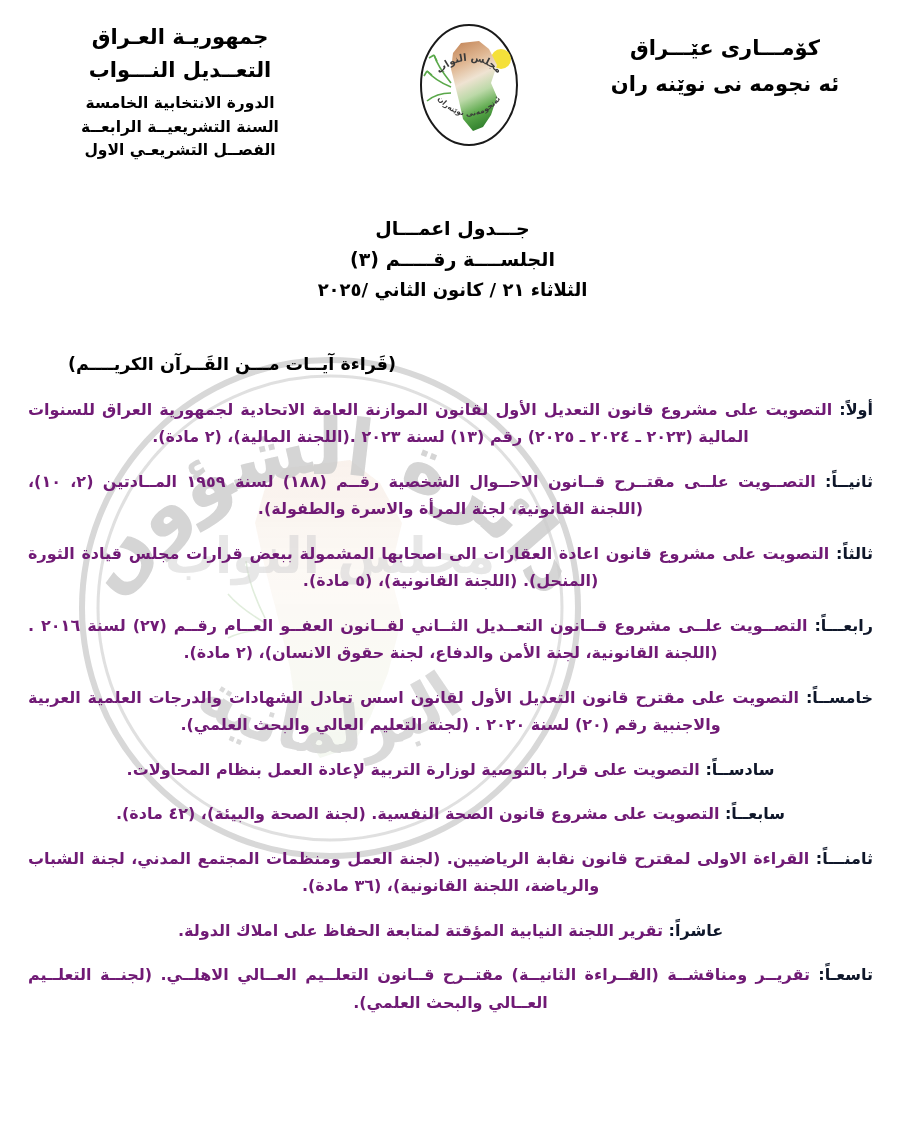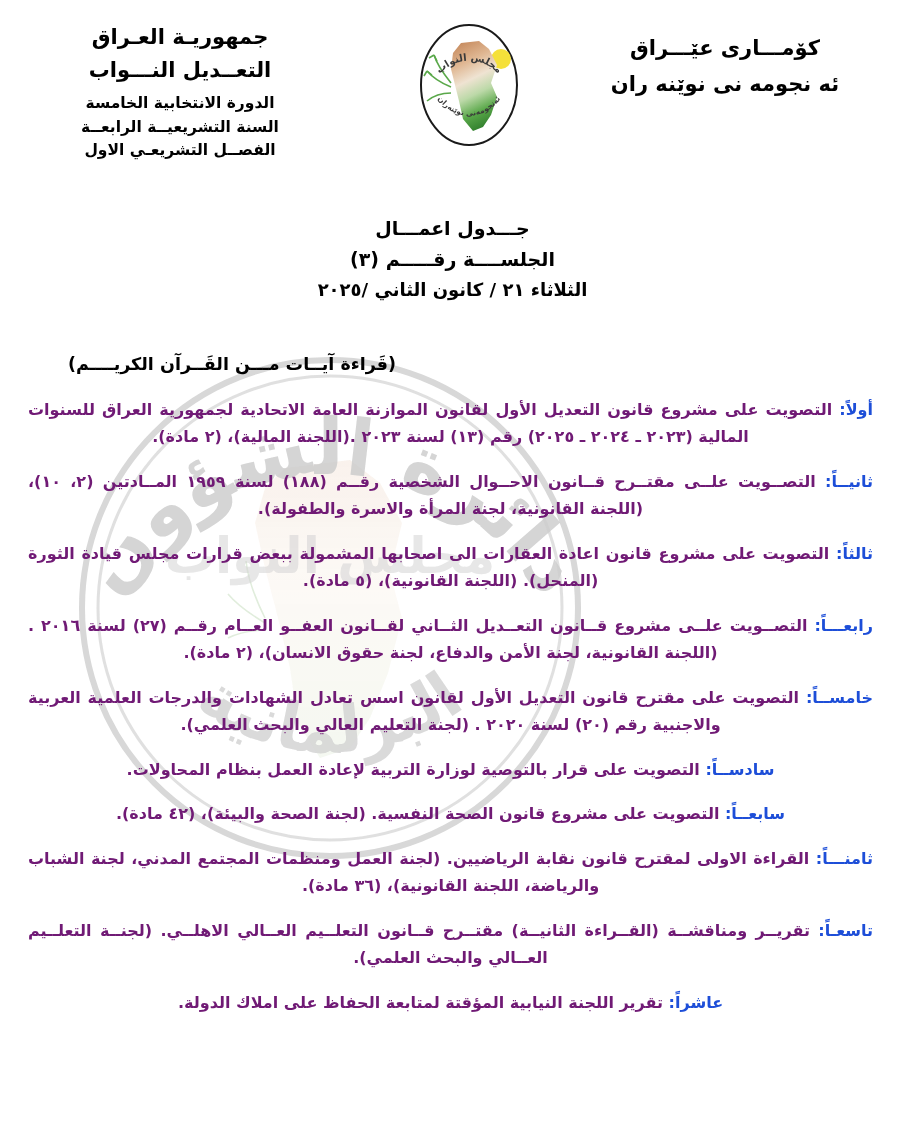--- a/index.html
+++ b/index.html
@@ -123,21 +123,21 @@
   .agenda-item {
     font-weight: bold;
     font-size: 16px;
     line-height: 1.72;
     text-align: justify;
     text-align-last: center;
     margin-bottom: 17px;
     padding-right: 2px;
   }
   .agenda-item .ord {
-    color: #1d4ed8;
+    color: #0f172a;
   }
   .agenda-item .body { color: #701a75; }
   .agenda-item.short { text-align: center; text-align-last: center; }
 </style>
 </head>
 <body>
 
 <div id="watermark">
   <svg viewBox="0 0 560 560" xmlns="http://www.w3.org/2000/svg" aria-hidden="true">
     <defs>
@@ -270,22 +270,22 @@
   <div class="agenda-item short">
     <span class="ord">سابعــاً:</span>
     <span class="body">التصويت على مشروع قانون الصحة النفسية. (لجنة الصحة والبيئة)، (٤٢ مادة).</span>
   </div>
 
   <div class="agenda-item">
     <span class="ord">ثامنـــاً:</span>
     <span class="body">القراءة الاولى لمقترح قانون نقابة الرياضيين. (لجنة العمل ومنظمات المجتمع المدني، لجنة الشباب والرياضة، اللجنة القانونية)، (٣٦ مادة).</span>
   </div>
 
-  <div class="agenda-item">
-    <span class="ord">تاسعـاً:</span>
-    <span class="body">تقريــر ومناقشــة (القــراءة الثانيــة) مقتــرح قــانون التعلــيم العــالي الاهلــي. (لجنــة التعلــيم العــالي والبحث العلمي).</span>
-  </div>
-
   <div class="agenda-item short">
     <span class="ord">عاشراً:</span>
     <span class="body">تقرير اللجنة النيابية المؤقتة لمتابعة الحفاظ على املاك الدولة.</span>
   </div>
+
+  <div class="agenda-item">
+    <span class="ord">تاسعـاً:</span>
+    <span class="body">تقريــر ومناقشــة (القــراءة الثانيــة) مقتــرح قــانون التعلــيم العــالي الاهلــي. (لجنــة التعلــيم العــالي والبحث العلمي).</span>
+  </div>
 </div>
 
 </body></html>

